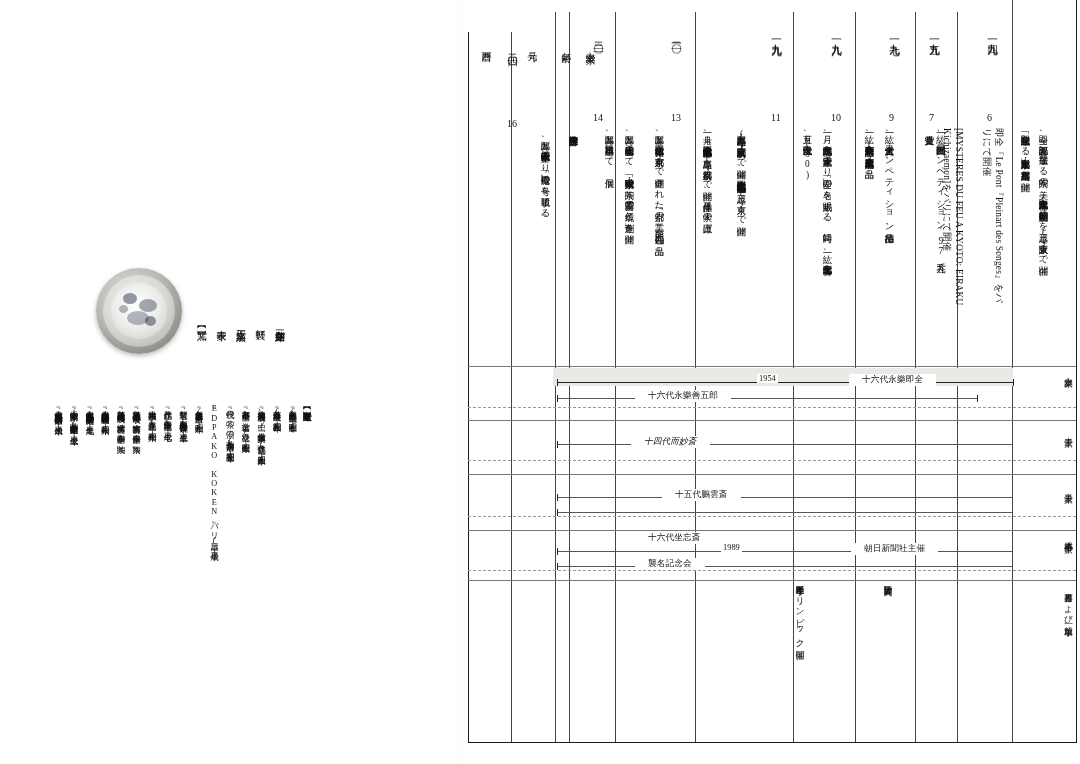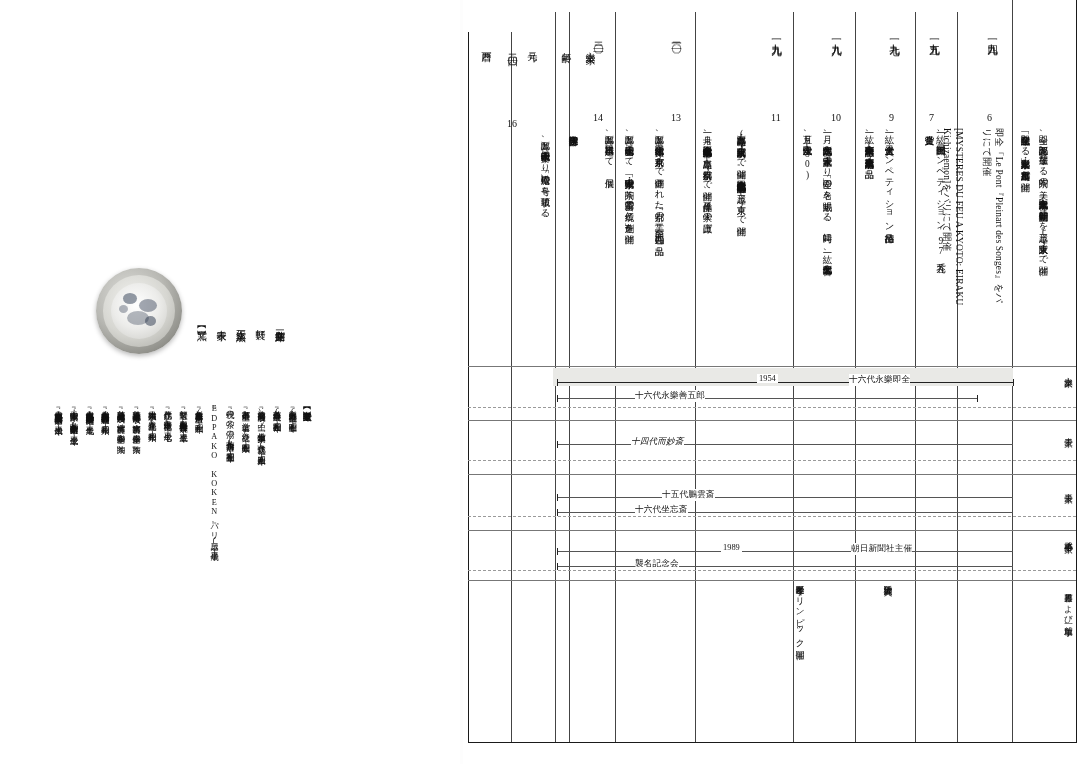--- a/index.html
+++ b/index.html
@@ -195,21 +195,21 @@
     height: 7px;
     background: #222;
   }
   .bar-label {
     position: absolute;
     font-size: 8.6px;
     writing-mode: horizontal-tb;
     white-space: nowrap;
     letter-spacing: 0.02em;
     background: #ffffff;
-    padding: 0 0;
+    padding: 0 13px;
   }
   .bar-num {
     position: absolute;
     font-size: 8.4px;
     background: #ffffff;
     padding: 0 2px;
   }
   .shade {
     position: absolute;
     background: #e9e9e6;
@@ -368,21 +368,21 @@
       <div class="lifebar thin" style="left:94px; top:444px; width:456px;"></div>
       <div class="lifebar-cap" style="left:94px; top:441px;"></div>
       <div class="bar-label" style="left:168px; top:436px;font-style:italic;">十四代而妙斎</div>
 
       <div class="lifebar thin" style="left:94px; top:497px; width:456px;"></div>
       <div class="lifebar-cap" style="left:94px; top:494px;"></div>
       <div class="bar-label" style="left:172px; top:489px;margin-left:27px;">十五代鵬雲斎</div>
 
       <div class="lifebar thin" style="left:94px; top:512px; width:456px;"></div>
       <div class="lifebar-cap" style="left:94px; top:509px;"></div>
-      <div class="bar-label" style="left:172px; top:504px;">十六代坐忘斎</div>
+      <div class="bar-label" style="left:172px; top:532px;">十六代坐忘斎</div>
 
       <div class="lifebar thin" style="left:94px; top:551px; width:456px;"></div>
       <div class="lifebar-cap" style="left:94px; top:548px;"></div>
       <div class="bar-num" style="left:258px; top:543px;">1989</div>
       <div class="bar-label" style="left:388px; top:543px;">朝日新聞社主催</div>
 
       <div class="lifebar thin" style="left:94px; top:566px; width:456px;"></div>
       <div class="lifebar-cap" style="left:94px; top:563px;"></div>
       <div class="bar-label" style="left:172px; top:558px;">襲名記念会</div>
 

